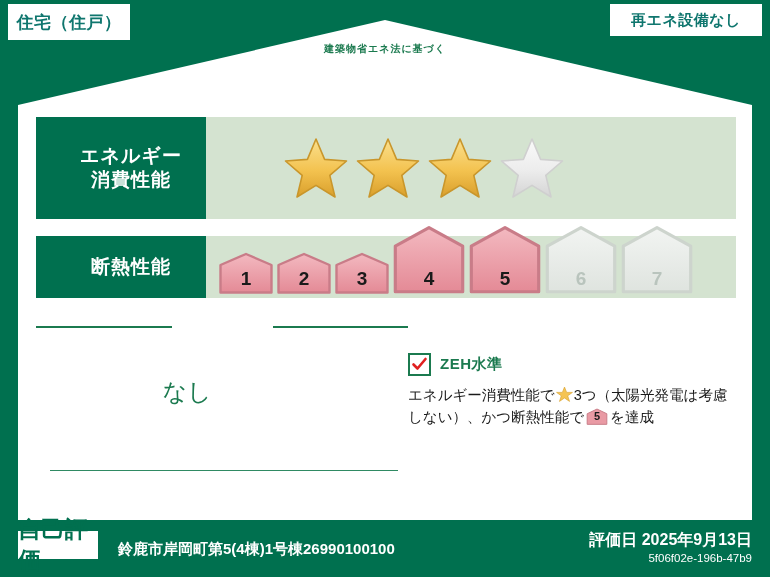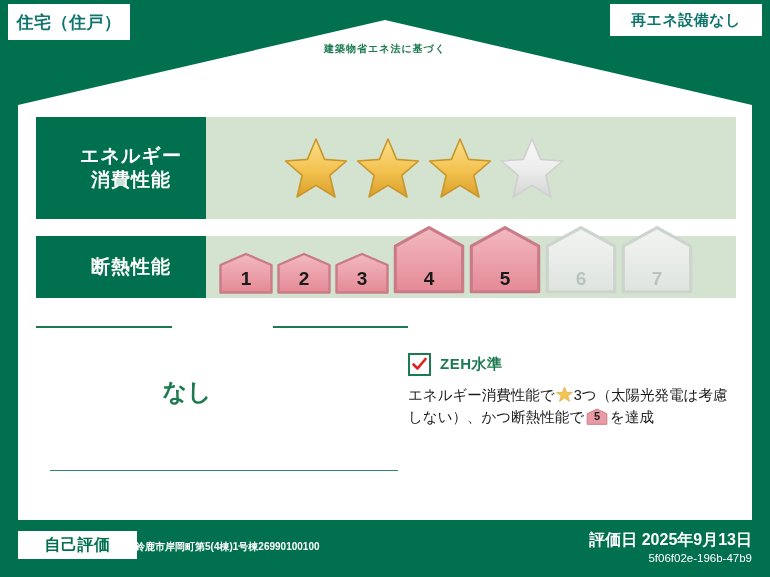--- a/index.html
+++ b/index.html
@@ -156,21 +156,21 @@
   .rule-title .ln {
     flex: 1;
     height: 2px;
     background: #1b7a4f;
   }
   #cost-value {
     margin-top: 38px;
     text-align: center;
     color: #1b7a4f;
     font-size: 24px;
-    font-weight: bold;
+    font-weight: normal;
     padding-right: 70px;
   }
   #bottom-rule {
     position: absolute;
     left: 14px; bottom: 14px;
     width: 348px; height: 1.5px;
     background: #2f8a63;
   }
 
   
@@ -220,34 +220,34 @@
   
   .footer {
     position: absolute;
     left: 0; bottom: 0;
     width: 770px; height: 57px;
     color: #ffffff;
   }
   #self-eval-badge {
     position: absolute;
     left: 18px; top: 11px;
-    width: 119px; height: 28px;
+    width: 80px; height: 28px;
     background: #ffffff;
     color: #00704f;
     font-weight: bold;
-    font-size: 16px;
+    font-size: 23px;
     display: flex;
     align-items: center;
     justify-content: center;
     letter-spacing: 0.5px;
   }
   #address {
     position: absolute;
-    left: 135px; top: 20px;
-    font-size: 10px;
+    left: 118px; top: 20px;
+    font-size: 15px;
     font-weight: bold;
     white-space: nowrap;
   }
   #eval-date {
     position: absolute;
     right: 18px; top: 10px;
     font-size: 16px;
     font-weight: bold;
   }
   #doc-id {

